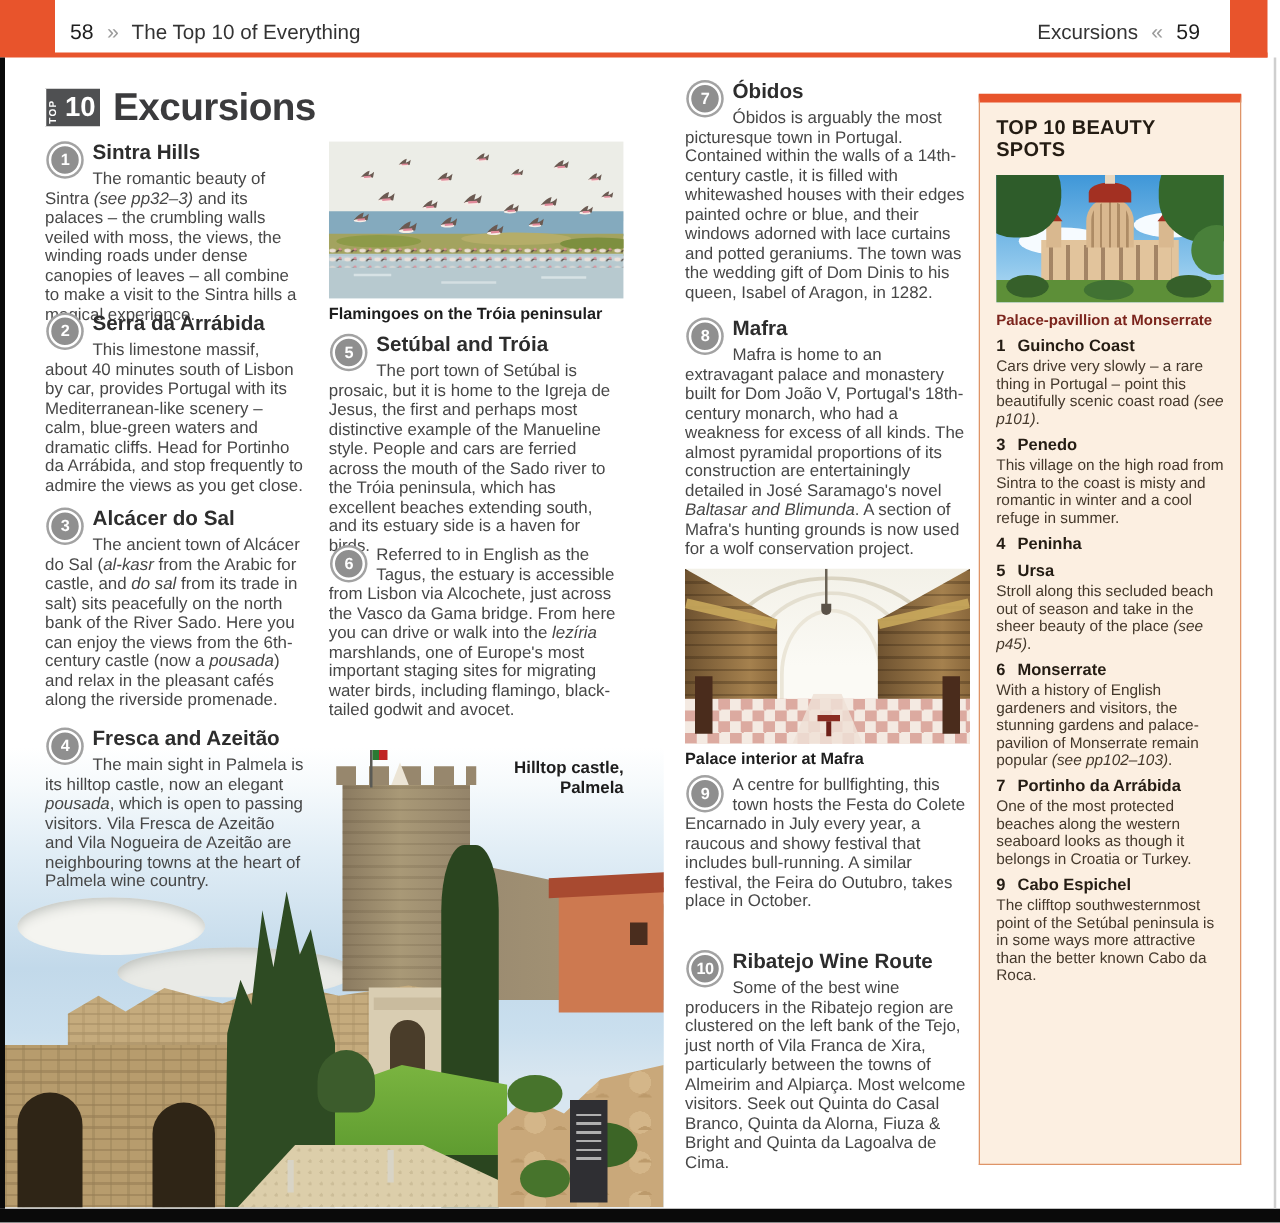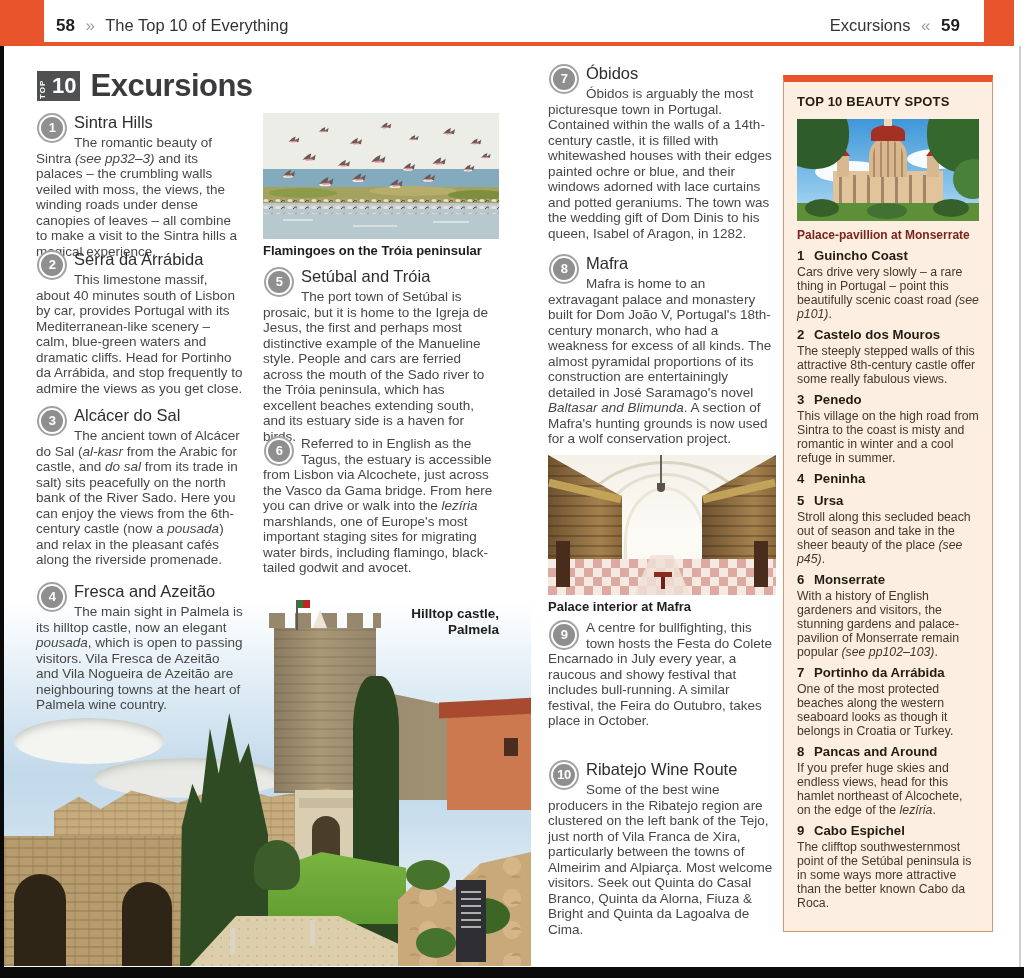--- a/index.html
+++ b/index.html
@@ -8,37 +8,37 @@
   em{font-style:italic;}
   
   .corner{position:absolute;background:#e8542c;}
   .corner.left{left:0;top:0;width:44px;height:46px;}
   .corner.right{left:984px;top:0;width:30px;height:46px;}
   .rule{position:absolute;left:44px;top:42px;width:970px;height:4px;background:#e8542c;}
   .edge-left{position:absolute;left:0;top:46px;width:4px;height:921px;background:#0a0a0a;}
   .edge-bottom{position:absolute;left:0;top:967px;width:1024px;height:11px;background:#0a0a0a;}
   .edge-right{position:absolute;left:1019px;top:46px;width:2px;height:921px;background:#cfcfcf;}
   .hdr{position:absolute;top:16px;font-size:16.5px;color:#333;}
-  .hdr .pn{font-weight:bold;font-size:17px;color:#1e1e1e;}
+  .hdr .pn{font-weight:normal;font-size:17px;color:#1e1e1e;}
   .hdr .sep{color:#9b9b9b;font-size:17px;padding:0 6px;}
   .hdr-left{left:56px;}
   .hdr-right{right:64px;text-align:right;}
   
   .title-row{position:absolute;left:36px;top:66px;height:40px;display:flex;align-items:center;}
   .logo{display:inline-flex;align-items:stretch;background:#4f5052;height:30px;margin-right:10px;}
   .logo-top{writing-mode:vertical-rl;transform:rotate(180deg);color:#fff;font-size:8px;font-weight:bold;
             letter-spacing:1px;padding:2px 1px;border-right:1px solid #fff;display:flex;align-items:center;}
   .logo-ten{color:#fff;font-weight:bold;font-size:22px;line-height:30px;padding:0 4px;}
   .page-title{font-size:31px;font-weight:bold;color:#3b3b3d;letter-spacing:-0.5px;margin:0;}
   
   .item{position:absolute;}
   .num{float:left;width:22px;height:22px;border-radius:50%;background:#8f8f8f;border:2px solid #fff;
        box-shadow:0 0 0 2px #a2a2a2;color:#fff;font-weight:bold;font-size:13px;text-align:center;
        line-height:22px;margin:2px 9px 3px 3px;letter-spacing:-0.5px;}
-  .item-title{font-size:16.5px;font-weight:normal;color:#2d2d2d;margin:0 0 3px 0;line-height:19px;}
+  .item-title{font-size:16.5px;font-weight:bold;color:#2d2d2d;margin:0 0 3px 0;line-height:19px;}
   .item-body{font-size:13.5px;line-height:15.5px;margin:0;color:#474747;}
   .photo-cap{position:absolute;font-size:13px;font-weight:bold;color:#1d1d1d;line-height:16px;}
   
   .photo{position:absolute;overflow:hidden;}
   .ph-flam{left:263px;top:113px;width:236px;height:126px;}
   
   .ph-castle{left:4px;top:598px;width:527px;height:368px;z-index:1;
      background:linear-gradient(180deg,#ffffff 0%,#f6fafc 8%,#e2eef6 22%,#c2d9ea 48%,#cadfee 62%,#d8e6f0 72%);}
   .cl{position:absolute;border-radius:50%;background:#f4f4f0;box-shadow:0 6px 10px -4px #b9bdb9 inset;}
   .cl1{left:10px;top:120px;width:150px;height:46px;}
@@ -125,21 +125,21 @@
   .mf-table{position:absolute;left:106px;bottom:18px;width:18px;height:5px;background:#8a2c22;}
   .mf-table::after{content:"";position:absolute;left:7px;top:5px;width:4px;height:12px;background:#6e2019;}
   .mf-lect{position:absolute;bottom:8px;width:14px;height:46px;background:#4a2c1c;}
   .ml1{left:8px;} .ml2{right:8px;}
   .mf-lamp{position:absolute;left:112px;top:0;width:2px;height:30px;background:#6a6255;}
   .mf-lamp::after{content:"";position:absolute;left:-3px;top:28px;width:8px;height:9px;background:#5a5248;border-radius:0 0 4px 4px;}
   
   .sidebar{position:absolute;left:783px;top:75px;width:210px;height:857px;box-sizing:border-box;
      background:#fcefe1;border:1.5px solid #de9468;border-top:7px solid #e8542c;
      padding:10px 13px;overflow:hidden;color:#3a2f24;}
-  .sb-title{font-size:13px;font-weight:bold;color:#241c13;margin:2px 0 10px 0;letter-spacing:.2px;}
+  .sb-title{font-size:16px;font-weight:bold;color:#241c13;margin:2px 0 10px 0;letter-spacing:.2px;}
   .sb-caption{font-size:12px;font-weight:bold;color:#7b241c;margin:7px 0 6px 0;}
   .sb-item{margin-bottom:6px;}
   .sb-name{font-size:13.2px;font-weight:bold;color:#241c13;line-height:16px;}
   .sb-num{display:inline-block;min-width:12px;margin-right:5px;}
   .sb-body{font-size:12.3px;line-height:14px;margin:1px 0 0 0;color:#44382b;}
   
   .ph-mons{position:relative;width:182px;height:102px;overflow:hidden;
      background:linear-gradient(180deg,#3f97d8,#8ec7ec 70%,#b9def4);}
   .mn-cloud{position:absolute;border-radius:50%;background:#f6fbff;}
   .mc1{left:18px;top:42px;width:70px;height:22px;}
@@ -369,46 +369,38 @@
       <div class="mn-bush mb2"></div>
       <div class="mn-bush mb3"></div>
     </div>
     <div class="sb-caption">Palace-pavillion at Monserrate</div>
 
     <div class="sb-item">
       <div class="sb-name"><span class="sb-num">1</span><span>Guincho Coast</span></div>
       <p class="sb-body"><span>Cars drive very slowly – a rare thing in Portugal – point this beautifully scenic coast road </span><em>(see p101)</em><span>.</span></p>
     </div>
     <div class="sb-item">
-      <div class="sb-name"><span class="sb-num">2</span><span>Castelo dos Mouros</span></div>
-      <p class="sb-body"><span>The steeply stepped walls of this attractive 8th-century castle offer some really fabulous views.</span></p>
-    </div>
-    <div class="sb-item">
       <div class="sb-name"><span class="sb-num">3</span><span>Penedo</span></div>
       <p class="sb-body"><span>This village on the high road from Sintra to the coast is misty and romantic in winter and a cool refuge in summer.</span></p>
     </div>
     <div class="sb-item">
       <div class="sb-name"><span class="sb-num">4</span><span>Peninha</span></div>
     </div>
     <div class="sb-item">
       <div class="sb-name"><span class="sb-num">5</span><span>Ursa</span></div>
       <p class="sb-body"><span>Stroll along this secluded beach out of season and take in the sheer beauty of the place </span><em>(see p45)</em><span>.</span></p>
     </div>
     <div class="sb-item">
       <div class="sb-name"><span class="sb-num">6</span><span>Monserrate</span></div>
       <p class="sb-body"><span>With a history of English gardeners and visitors, the stunning gardens and palace-pavilion of Monserrate remain popular </span><em>(see pp102–103)</em><span>.</span></p>
     </div>
     <div class="sb-item">
       <div class="sb-name"><span class="sb-num">7</span><span>Portinho da Arrábida</span></div>
       <p class="sb-body"><span>One of the most protected beaches along the western seaboard looks as though it belongs in Croatia or Turkey.</span></p>
     </div>
     <div class="sb-item">
-      <div class="sb-name"><span class="sb-num">8</span><span>Pancas and Around</span></div>
-      <p class="sb-body"><span>If you prefer huge skies and endless views, head for this hamlet northeast of Alcochete, on the edge of the </span><em>lezíria</em><span>.</span></p>
-    </div>
-    <div class="sb-item">
       <div class="sb-name"><span class="sb-num">9</span><span>Cabo Espichel</span></div>
       <p class="sb-body"><span>The clifftop southwesternmost point of the Setúbal peninsula is in some ways more attractive than the better known Cabo da Roca.</span></p>
     </div>
 
   </aside>
 
 </div>
 
 </body></html>

